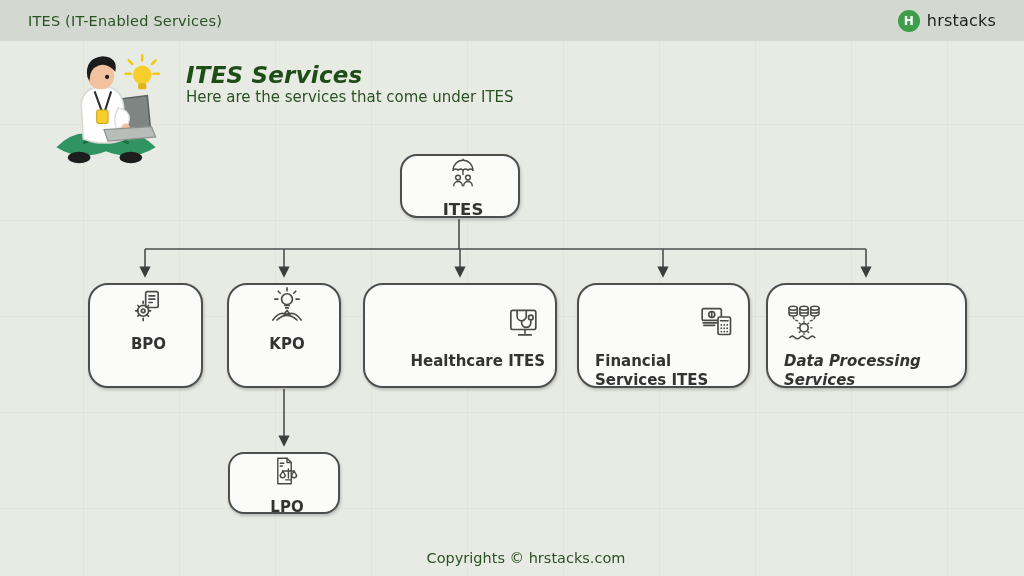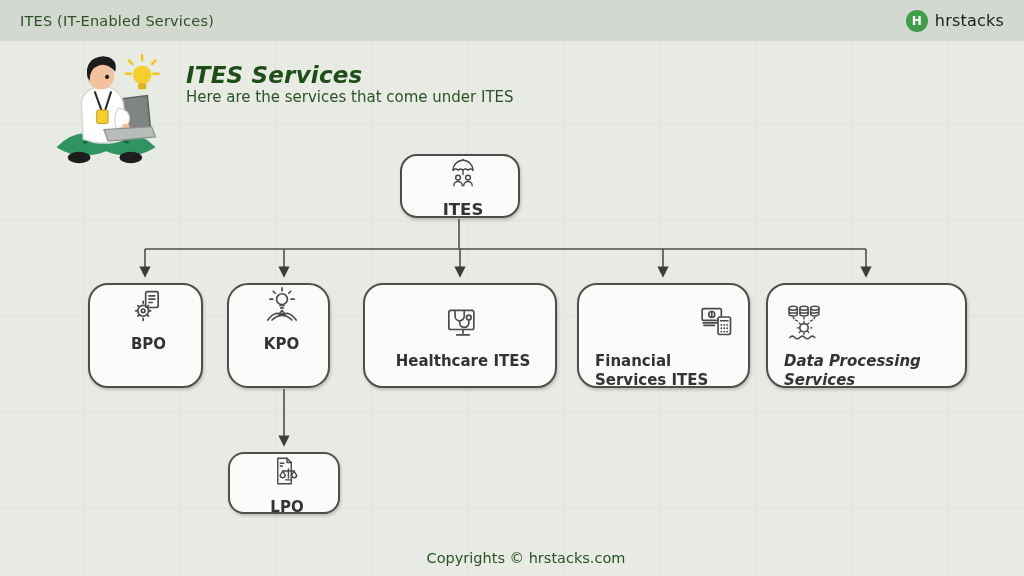--- a/index.html
+++ b/index.html
@@ -13,21 +13,21 @@
       linear-gradient(#e0e4dc 1px, transparent 1px),
       linear-gradient(90deg, #e0e4dc 1px, transparent 1px);
     background-size:96px 96px;
     background-position:-13px 28px;
   }
 
   
   .topbar {
     position:absolute; left:0; top:0; width:1024px; height:41px;
     background:#d3d9d0; display:flex; align-items:center;
-    justify-content:space-between; padding:0 20px;
+    justify-content:space-between; padding:0 28px;
   }
   .topbar-title { color:#2a5224; font-size:14.5px; font-weight:500; letter-spacing:.2px; }
   .brand { display:flex; align-items:center; gap:7px; }
   .brand-mark {
     width:22px; height:22px; border-radius:50%; background:#3f9e4a;
     color:#ffffff; font-weight:700; font-size:12px;
     display:flex; align-items:center; justify-content:center;
   }
   .brand-text { font-size:16px; color:#1d1d1d; letter-spacing:.2px; }
   .brand-text b { font-weight:400; }
@@ -50,22 +50,22 @@
   }
   .node-label { font-weight:700; font-size:15px; line-height:1.25; color:#333; }
   .node-icon { flex:0 0 auto; width:40px; height:40px; display:flex; align-items:center; justify-content:center; }
   .node-icon svg { width:40px; height:40px; stroke:#4a4a4a; fill:none; stroke-width:2; stroke-linecap:round; stroke-linejoin:round; }
 
   .node-root   { left:400px; top:154px; width:120px; height:64px; border-radius:17px; }
   .node-root .node-icon, .node-root .node-icon svg { width:34px; height:34px; }
   .node-root .node-label { font-size:16.5px; }
 
   .node-bpo        { left:88px;  top:283px; width:115px; height:105px; }
-  .node-kpo        { left:227px; top:283px; width:103px; height:105px;border-radius:21px; }
-  .node-healthcare { left:363px; top:283px; width:194px; height:105px; align-items:center; padding-top:17px; }
+  .node-kpo        { left:227px; top:283px; width:114px; height:105px; }
+  .node-healthcare { left:363px; top:283px; width:194px; height:105px; align-items:flex-end; padding-top:17px; }
   .node-financial  { left:577px; top:283px; width:173px; height:105px; align-items:flex-end; padding-top:17px; }
   .node-data       { left:766px; top:283px; width:201px; height:105px; align-items:flex-start; padding-top:17px;font-style:italic; }
   .node-lpo        { left:228px; top:452px; width:112px; height:62px; border-radius:16px; }
   .node-lpo .node-icon, .node-lpo .node-icon svg { width:34px; height:34px; }
 
   
   .footer { position:absolute; left:0; bottom:9px; width:1024px; text-align:center; }
   .footer-text { color:#2a5224; font-size:14.5px;margin-left:28px; }
 </style>
 </head>

